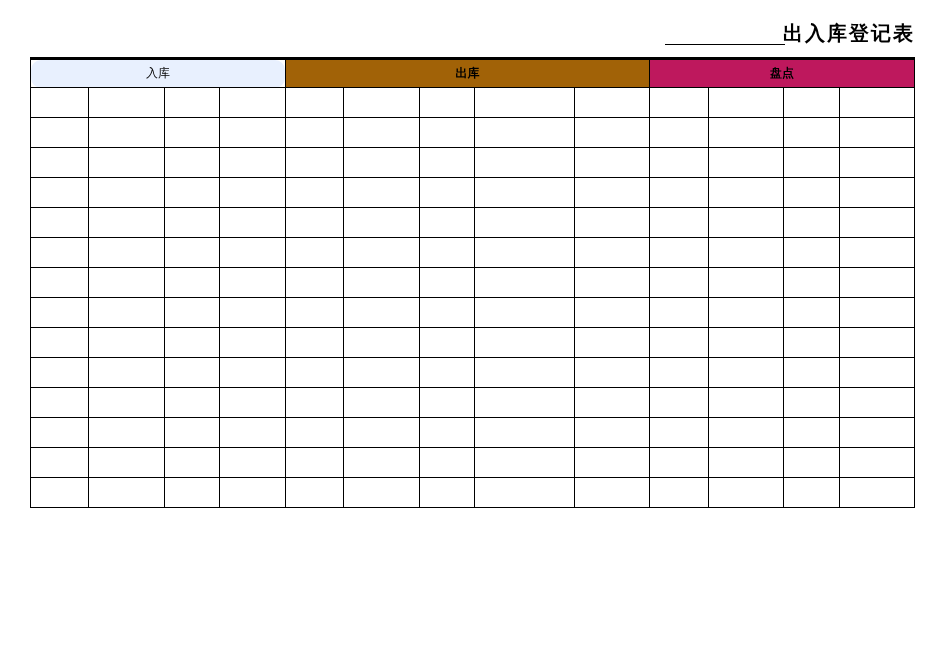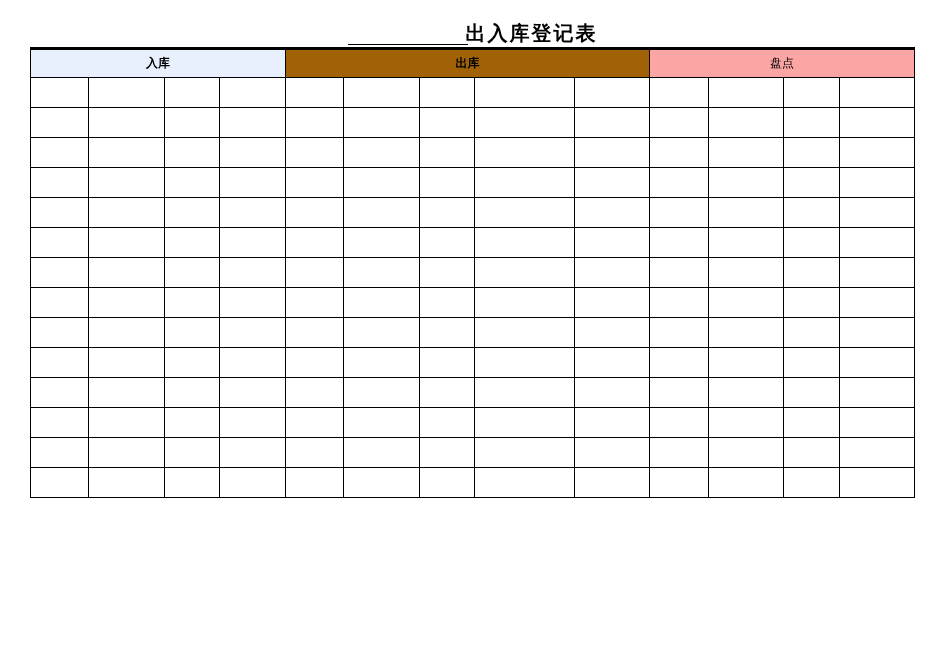--- a/index.html
+++ b/index.html
@@ -14,21 +14,22 @@
       height: 669px;
       overflow: hidden;
     }
     .page {
       width: 945px;
       height: 669px;
       background: #ffffff;
       padding: 20px 30px 10px 30px;
     }
     .title-area {
-      text-align: center;
+      text-align: right;
+      margin-bottom: 10px;
       position: relative;
     }
     .title-underline {
       display: inline-block;
       border-bottom: 1px solid #000;
       width: 120px;
       margin-right: -2px;
     }
     .main-title {
       font-size: 20px;
@@ -49,33 +50,34 @@
       border: 1px solid #000;
       text-align: center;
       vertical-align: middle;
       font-size: 12px;
       color: #000;
       padding: 1px 2px;
       height: 28px;
     }
     .section-header-ruku {
       background-color: #e8f0fe;
-      font-weight: bold;
+      font-weight: normal;
       color: #1a5cb8;
       font-size: 13px;
+      border-radius: 10px;
     }
     .section-header-chuku {
       background-color: #a16207;
       font-weight: bold;
       color: #1a5cb8;
       font-size: 13px;
     }
     .section-header-pandian {
-      background-color: #fca5a5;
-      font-weight: normal;
+      background-color: #be185d;
+      font-weight: bold;
       color: #1a5cb8;
       font-size: 13px;
     }
     .col-header {
       background-color: #e8f0fe;
       font-weight: bold;
       color: #000;
       font-size: 11px;
       height: 36px;
       line-height: 1.3;

